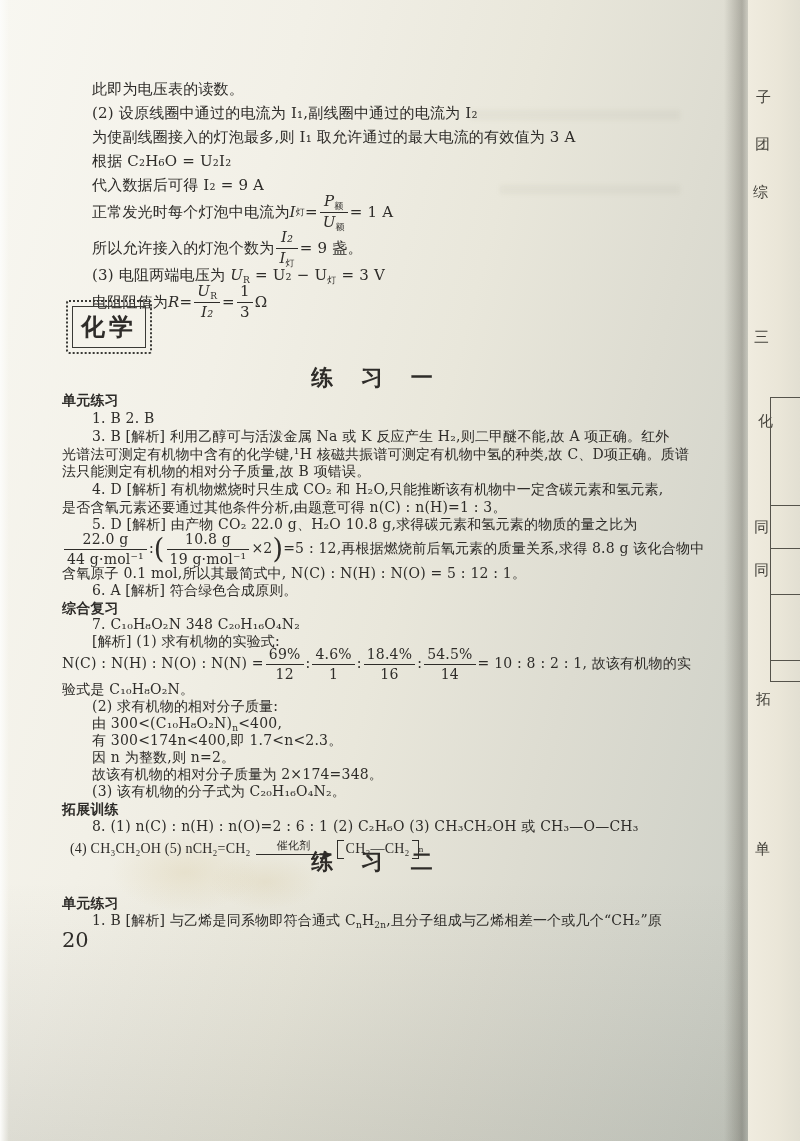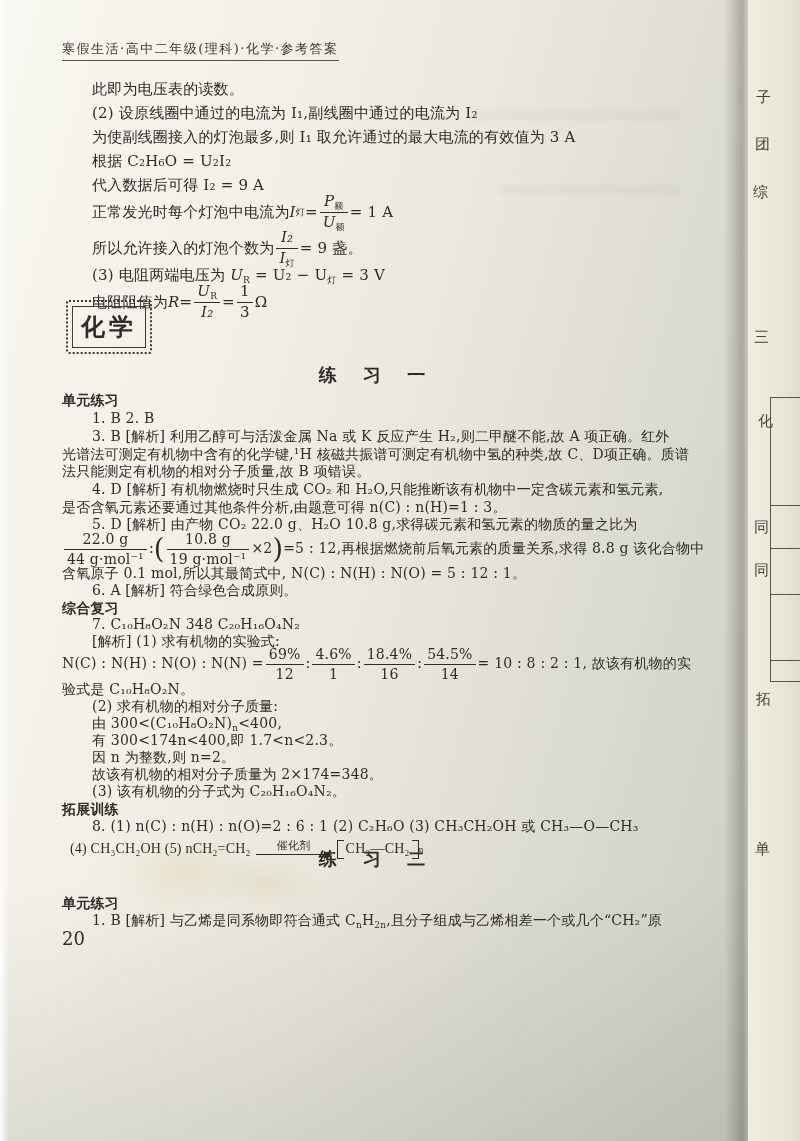--- a/index.html
+++ b/index.html
@@ -26,22 +26,22 @@
   
   .leftpage{position:absolute;left:0;top:0;width:738px;height:1141px;overflow:hidden;}
   .runhead{position:absolute;left:62px;top:40px;font-size:13px;letter-spacing:1.5px;
       color:#3b3936;border-bottom:1px solid #55524c;padding-bottom:2px;white-space:nowrap;}
   .ln{position:absolute;left:62px;font-size:14px;line-height:1.25;white-space:nowrap;letter-spacing:0.2px;}
   .phys{font-size:15px;left:92px;}
   .ind{padding-left:30px;}
   .lnf{display:flex;align-items:center;height:36px;}
   .shead{font-family:"DejaVu Sans",sans-serif;font-weight:bold;font-size:14px;}
   .extitle{position:absolute;left:62px;width:630px;text-align:center;font-weight:bold;
-      font-size:18px;letter-spacing:10px;white-space:nowrap;}
-  .pagenum{position:absolute;left:62px;top:928px;font-size:18px;}
+      font-size:22px;letter-spacing:10px;white-space:nowrap;}
+  .pagenum{position:absolute;left:62px;top:928px;font-size:21px;}
 
   .var{font-style:italic;}
   sub{font-size:9px;vertical-align:-3px;line-height:0;}
 
   
   .fr{display:inline-block;vertical-align:middle;text-align:center;line-height:1.15;margin:0 2px;}
   .fr .nu{display:block;padding:0 3px 1px;border-bottom:1px solid #2e2c29;}
   .fr .de{display:block;padding:1px 3px 0;}
   .bigp{font-size:27px;font-weight:300;vertical-align:middle;line-height:0;}
 
@@ -77,23 +77,20 @@
   <div class="bg"></div>
   <div class="bg-bottom"></div>
   <div class="edgeL"></div>
   <div class="stain s1"></div>
   <div class="stain s2"></div>
   <div class="ghost" style="left:470px;top:110px;width:210px;height:10px;"></div>
   <div class="ghost" style="left:500px;top:185px;width:180px;height:9px;"></div>
 
   <div class="leftpage">
 
-    <div class="runhead">
-      <span>寒假生活·高中二年级(理科)·化学·参考答案</span>
-    </div>
 
     <div class="ln phys" style="top:80px"><span>此即为电压表的读数。</span></div>
     <div class="ln phys" style="top:104px"><span>(2) 设原线圈中通过的电流为 I₁,副线圈中通过的电流为 I₂</span></div>
     <div class="ln phys" style="top:128px"><span>为使副线圈接入的灯泡最多,则 I₁ 取允许通过的最大电流的有效值为 3 A</span></div>
     <div class="ln phys" style="top:152px"><span>根据 C₂H₆O = U₂I₂</span></div>
     <div class="ln phys" style="top:176px"><span>代入数据后可得 I₂ = 9 A</span></div>
 
     <div class="ln phys lnf" style="top:194px">
       <span>正常发光时每个灯泡中电流为 </span>
         <span class="var">I</span>

